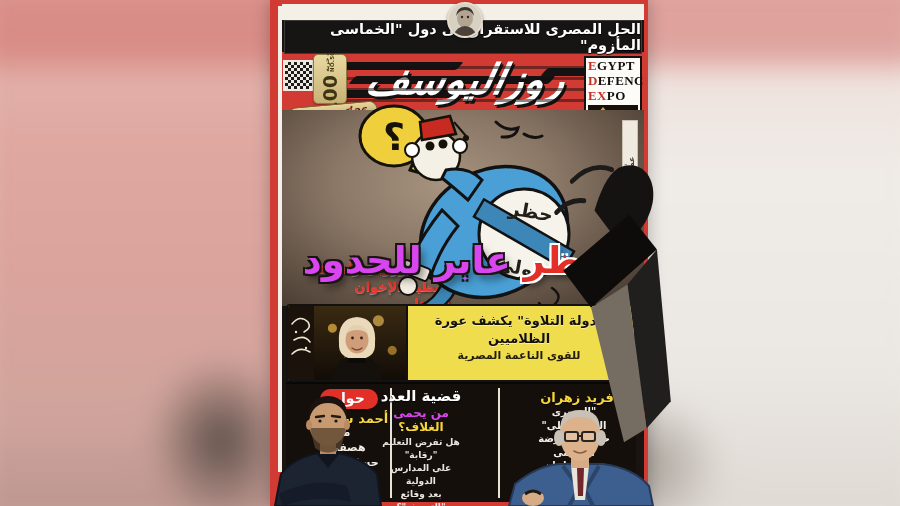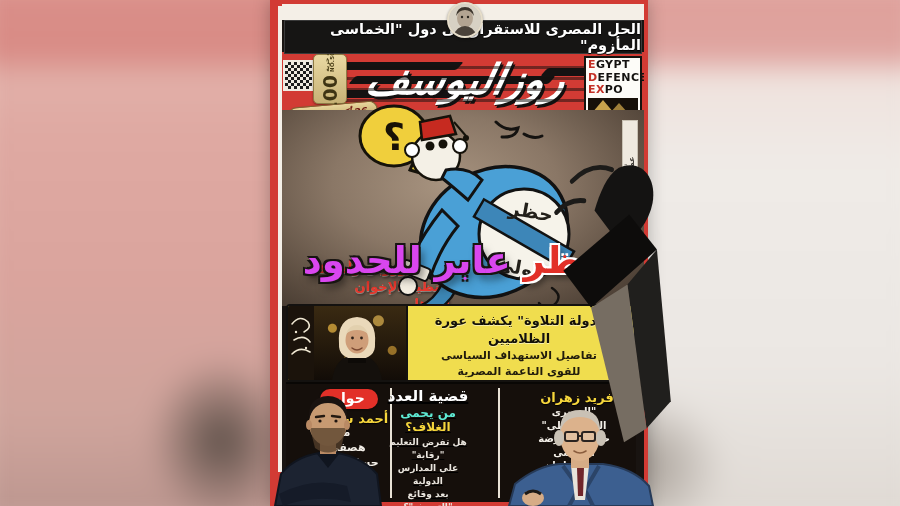--- a/index.html
+++ b/index.html
@@ -37,21 +37,21 @@
   .streaks{position:absolute;left:52px;right:46px;top:6px;height:46px;background:repeating-linear-gradient(180deg,transparent 0 8px,rgba(18,16,14,0.5) 8px 11px);transform:skewX(-12deg);pointer-events:none;}
   .qr{position:absolute;left:1px;top:8px;width:27px;height:27px;background:repeating-conic-gradient(#1d1d1d 0% 25%,#efeae0 0% 50%) 0 0/6px 6px;border:2px solid #efeae0;}
   .b100{position:absolute;left:31px;top:2px;width:32px;height:48px;background:linear-gradient(180deg,#ead9a3,#c7b275);border-radius:5px;border:1px solid #8f7c46;box-shadow:0 1px 2px rgba(0,0,0,.4);}
   .b100in{position:absolute;left:50%;top:50%;width:46px;height:30px;transform:translate(-50%,-50%) rotate(-90deg);display:flex;align-items:center;justify-content:center;gap:3px;}
   .b100num{font-size:19px;font-weight:900;color:#3e3413;line-height:1;}
   .b100side{display:flex;flex-direction:column;align-items:center;line-height:1;}
   .b100sub{font-size:6px;font-weight:800;color:#4a3f18;}
   .b100no{font-size:5.5px;font-weight:700;color:#4a3f18;letter-spacing:.3px;}
   .datebadge{position:absolute;left:6px;top:52px;width:88px;height:17px;background:linear-gradient(180deg,#e9d79e,#b49a58);border:1px solid #7c6633;border-radius:9px;transform:rotate(-5deg);display:flex;align-items:center;justify-content:center;font-size:9.5px;font-weight:900;font-style:italic;color:#6d1712;z-index:3;box-shadow:0 1px 2px rgba(0,0,0,.45);}
   .edex{position:absolute;right:2px;top:4px;width:50px;height:52px;background:#fdfcf8;border:2px solid #15130f;padding:1px 2px;z-index:3;}
-  .edex-line{font-size:11px;font-weight:900;letter-spacing:.4px;color:#141210;line-height:1.15;}
+  .edex-line{font-size:13px;font-weight:900;letter-spacing:.4px;color:#141210;line-height:1.15;font-family:Liberation Serif, serif;}
   .edex-line b{color:#c43127;font-style:normal;}
   .edex-pyr{position:relative;height:15px;background:#171009;margin-top:1px;overflow:hidden;}
   .pyr1{position:absolute;left:4px;bottom:0;width:0;height:0;border-left:11px solid transparent;border-right:11px solid transparent;border-bottom:13px solid #c8a24c;}
   .pyr2{position:absolute;left:22px;bottom:0;width:0;height:0;border-left:9px solid transparent;border-right:9px solid transparent;border-bottom:10px solid #a07f39;}
   .edex-strip{height:4px;background:#c0392b;margin-top:1px;}
 
   
   .art{position:absolute;left:0;right:0;top:106px;height:196px;background:radial-gradient(ellipse at 45% 38%,#a7937f 0%,#8a7766 40%,#5e4f42 75%,#3f342b 100%);z-index:1;}
   .credit{position:absolute;right:6px;top:116px;width:14px;height:112px;background:#efe9df;border:1px solid #c9c2b4;z-index:4;}
   .credit .cr-rot{position:absolute;left:-49px;top:50px;width:110px;transform:rotate(-90deg);text-align:center;white-space:nowrap;color:#55504a;}
@@ -87,21 +87,21 @@
 
   
   .panel{position:absolute;left:4px;right:8px;top:378px;bottom:0;background:#150f0b;z-index:5;border-top:2px solid #090705;}
   .sep{position:absolute;top:4px;bottom:4px;width:2px;background:#e8e2d6;}
   .col{position:absolute;top:0;bottom:0;direction:rtl;}
   .pill{display:inline-block;background:#e23028;color:#fff;border-radius:14px;padding:1px 13px 3px;font-weight:900;font-size:14px;box-shadow:0 1px 2px rgba(0,0,0,.5);}
   .secname{color:#f6d63c;font-weight:900;font-size:13px;margin-top:2px;text-shadow:0 1px 1px #000;}
   .secline{color:#f3efe8;font-weight:800;font-size:11px;line-height:1.35;}
   .qhead{color:#fff;font-weight:900;font-size:15px;text-shadow:0 1px 1px #000;}
   .qsub{font-weight:900;font-size:12px;margin:1px 0 2px;}
-  .qsub .qa{color:#5eead4;}
+  .qsub .qa{color:#d946ef;}
   .qsub .qb{color:#f6d63c;}
   .qline{color:#eae6df;font-weight:700;font-size:9px;line-height:1.45;}
 
   .photo-saad{position:absolute;left:272px;top:390px;width:112px;height:116px;z-index:9;}
   .photo-zahran{position:absolute;left:505px;top:406px;width:150px;height:100px;z-index:9;}
   .stamp{position:absolute;left:546px;top:156px;width:130px;height:292px;z-index:8;}
 
   .t-center{text-align:center;}
 </style>
 </head>
@@ -258,39 +258,38 @@
               <path d="M24,24 Q27,15 35,15 Q43,15 46,24 Q42,20 35,20 Q28,20 24,24 Z" fill="#e2d0ae"></path>
               <circle cx="30.5" cy="28" r="1.4" fill="#2c211a"></circle>
                 <circle cx="39.5" cy="28" r="1.4" fill="#2c211a"></circle>
               <path d="M30,38 Q35,42 40,38" fill="none" stroke="#7c4a33" stroke-width="1.4" stroke-linecap="round"></path>
               <rect x="26" y="48" width="18" height="5" fill="#0d0a07"></rect>
             </svg>
           </div>
         </div>
         <div class="ytext">
           <div class="yb1">"دولة التلاوة" يكشف عورة الظلاميين</div>
-          <div class="yb2">تفاصيل الاستهداف السياسى</div>
           <div class="yb2">للقوى الناعمة المصرية</div>
         </div>
       </div>
 
       <div class="panel">
         <div class="sep" style="left:104px;"></div>
         <div class="sep" style="left:212px;"></div>
 
         <div class="col t-center" style="left:0;width:104px;padding-top:4px;">
           <div style="text-align:left;padding-left:34px;">
             <span class="pill">حوار</span>
           </div>
           <div class="secname" style="text-align:left;padding-left:40px;">أحمد سعد</div>
           <div class="secline" style="text-align:left;padding-left:42px;">مش هصفى</div>
           <div class="secline" style="text-align:left;padding-left:32px;">حسابات مع حد!</div>
         </div>
 
-        <div class="col t-center" style="left:100px;width:84px;padding-top:3px;text-decoration:underline;">
+        <div class="col t-center" style="left:93px;width:84px;padding-top:3px;">
           <div class="qhead">قضية العدد</div>
           <div class="qsub">
             <span class="qa">من يحمى</span><span class="qb"> الغلاف؟</span>
           </div>
           <div class="qline">هل تفرض التعليم "رقابة"</div>
           <div class="qline">على المدارس الدولية</div>
           <div class="qline">بعد وقائع "التحرش"؟</div>
         </div>
 
         <div class="col" style="left:212px;width:122px;padding-top:4px;text-align:right;">

